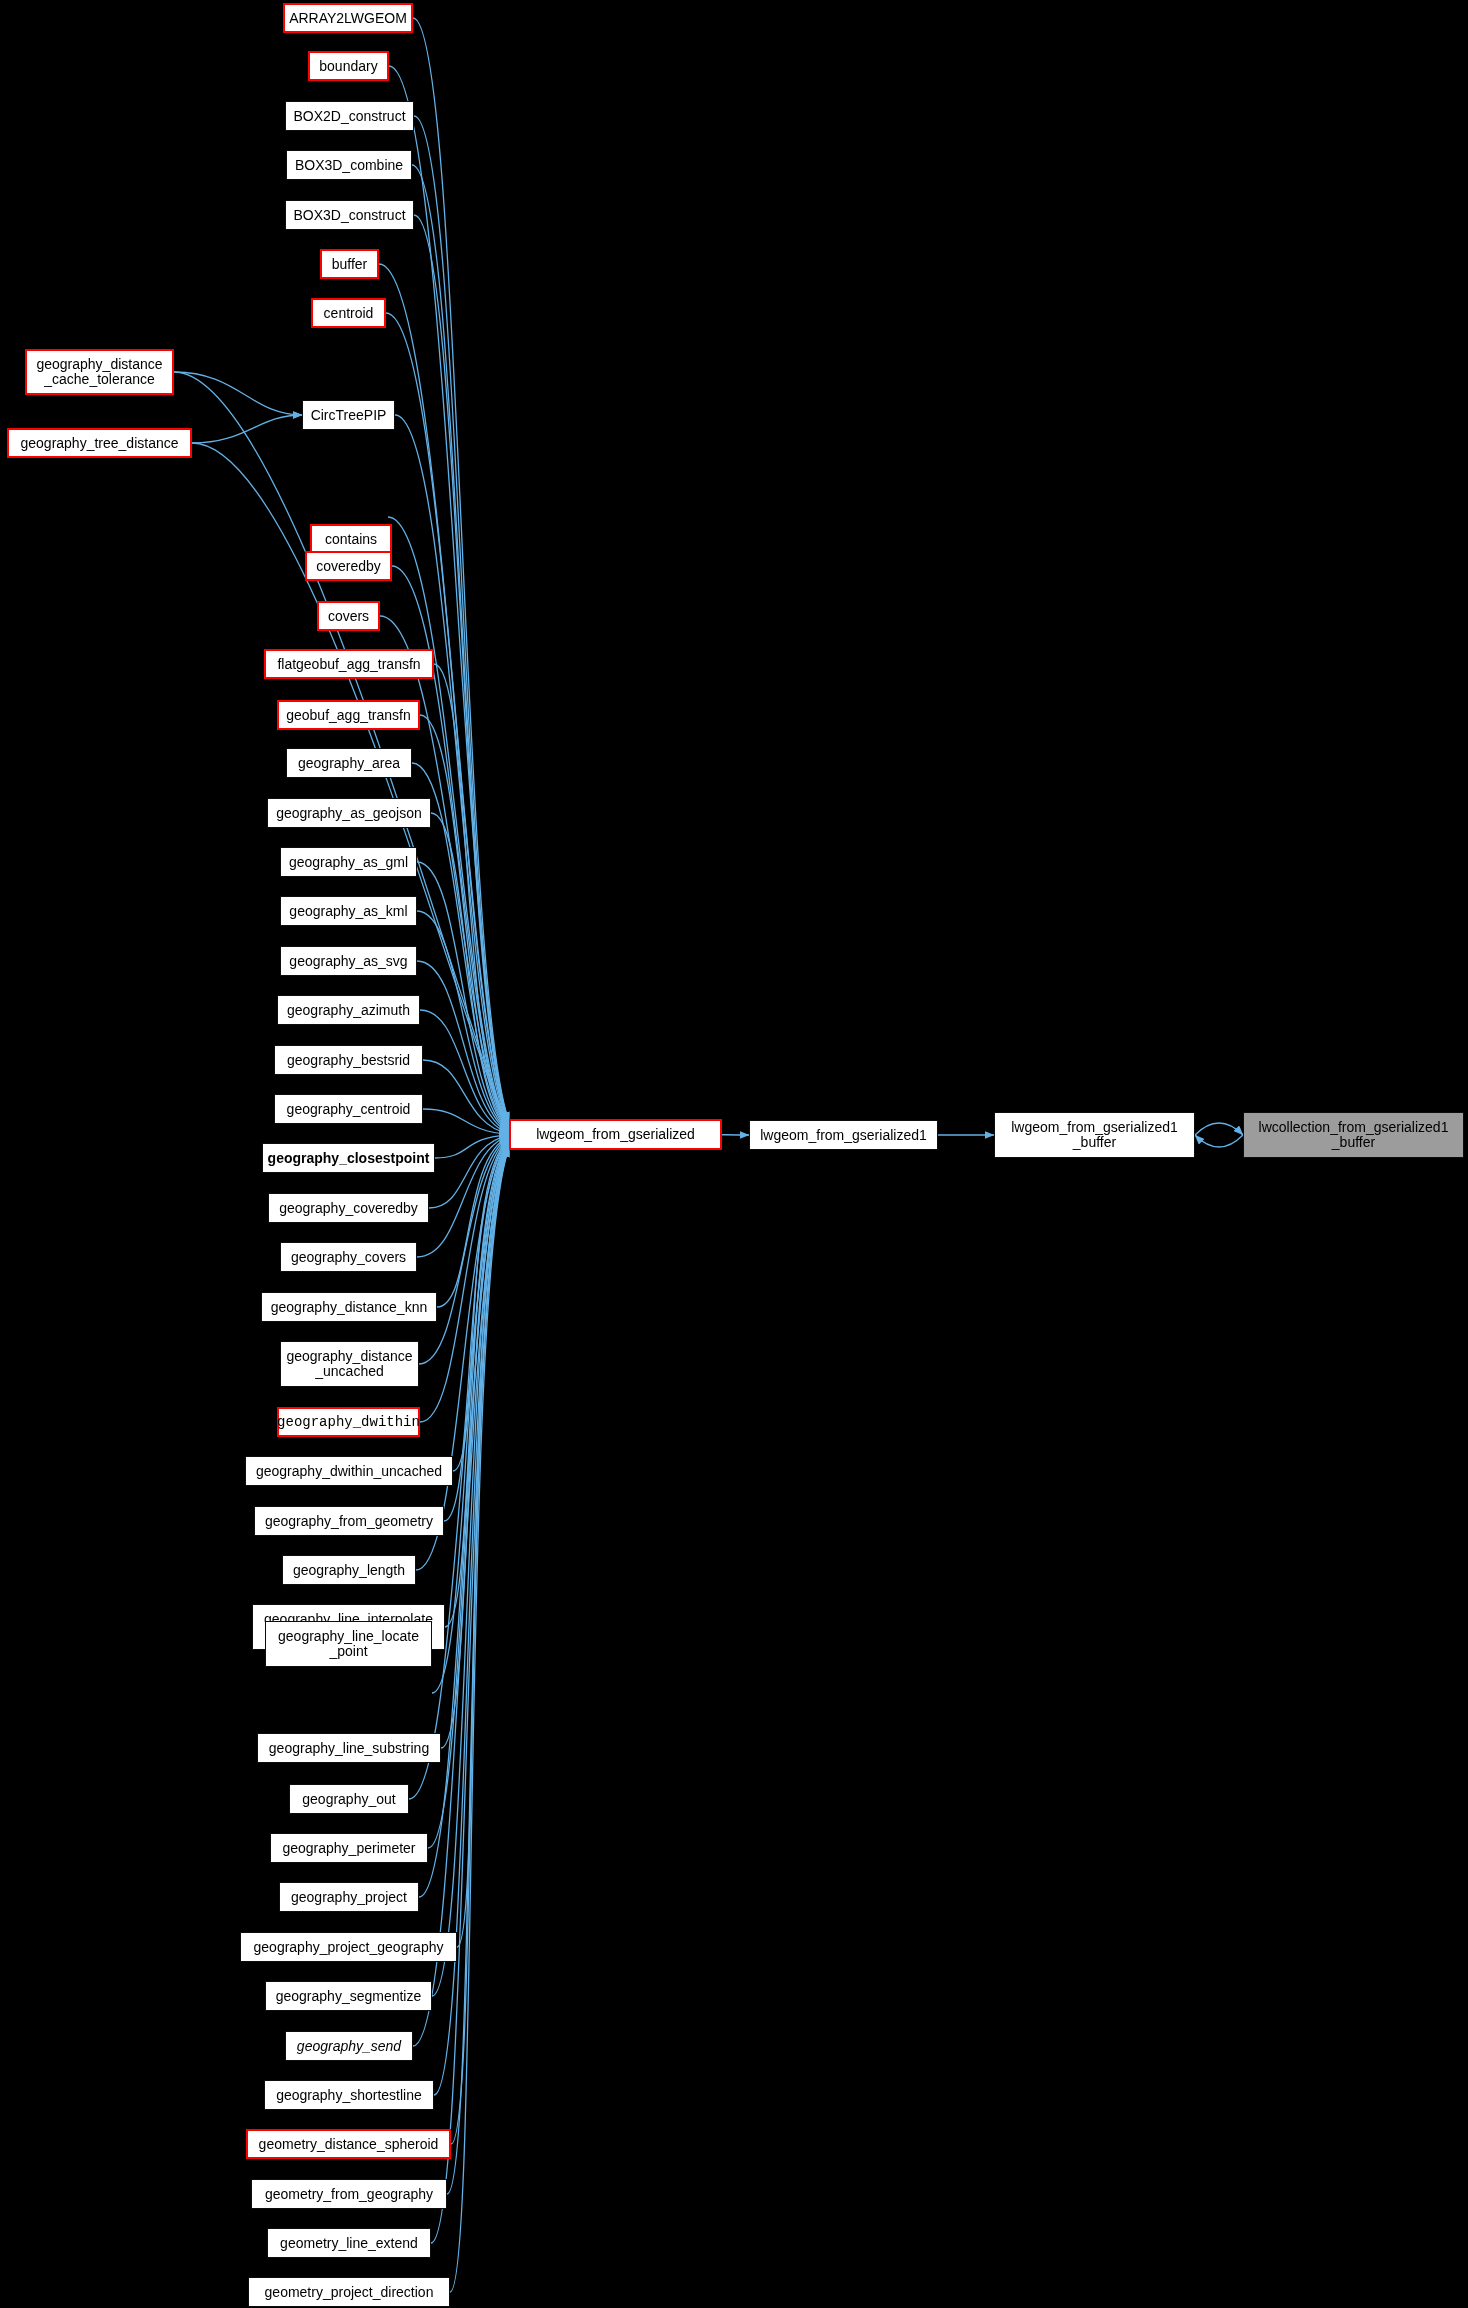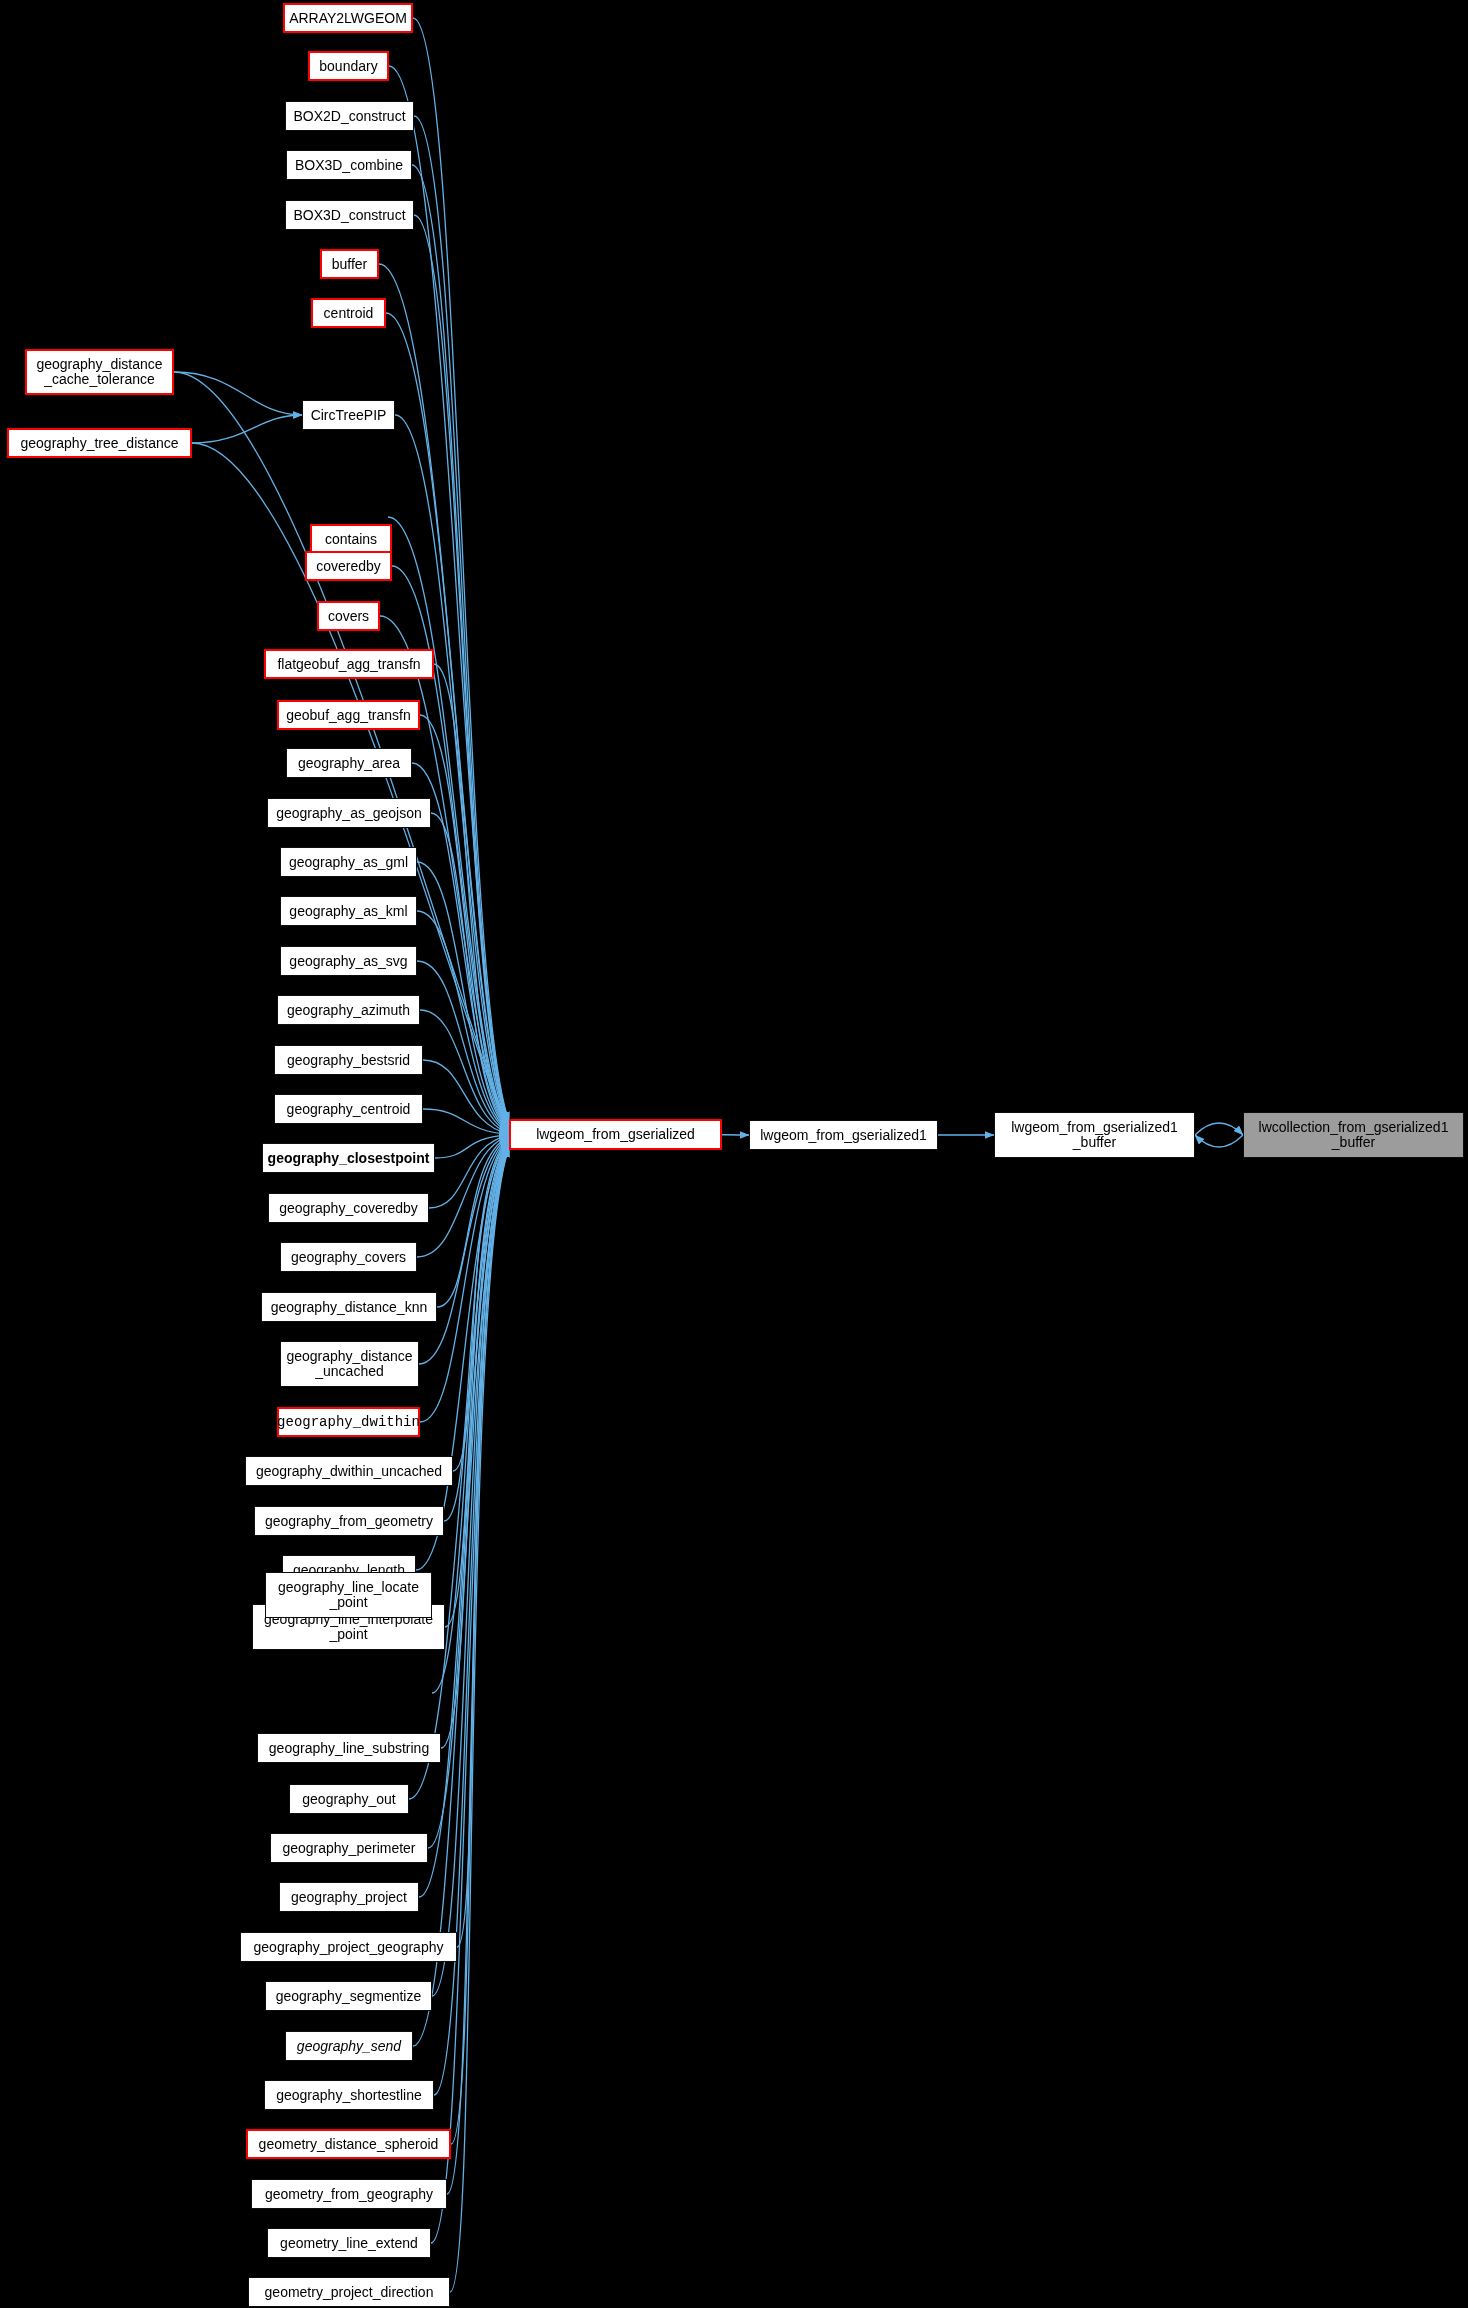--- a/index.html
+++ b/index.html
@@ -195,21 +195,21 @@
       <div class="node " style="left: 254px; top: 1506px; width: 190px; height: 30px;">
         <div>geography_from_geometry</div>
       </div>
       <div class="node " style="left: 282px; top: 1555px; width: 134px; height: 30px;">
         <div>geography_length</div>
       </div>
       <div class="node " style="left: 252px; top: 1604px; width: 193px; height: 46px;">
         <div>geography_line_interpolate</div>
         <div>_point</div>
       </div>
-      <div class="node " style="left: 265px; top: 1572px; width: 167px; height: 46px; text-align: right;">
+      <div class="node " style="left: 265px; top: 1621px; width: 167px; height: 46px; text-align: right;">
         <div>geography_line_locate</div>
         <div>_point</div>
       </div>
       <div class="node " style="left: 257px; top: 1733px; width: 184px; height: 30px;">
         <div>geography_line_substring</div>
       </div>
       <div class="node " style="left: 289px; top: 1784px; width: 120px; height: 30px;">
         <div>geography_out</div>
       </div>
       <div class="node " style="left: 270px; top: 1833px; width: 158px; height: 30px;">

